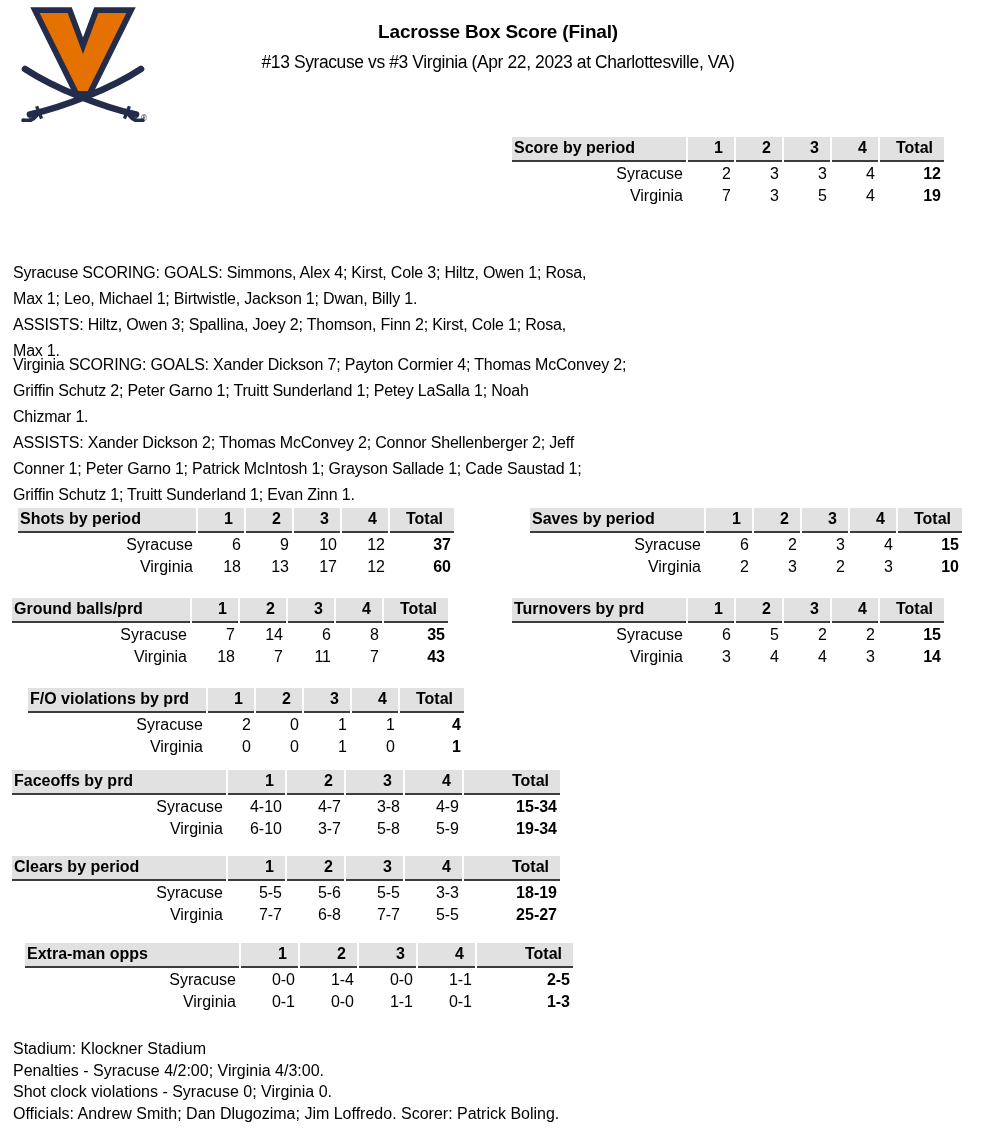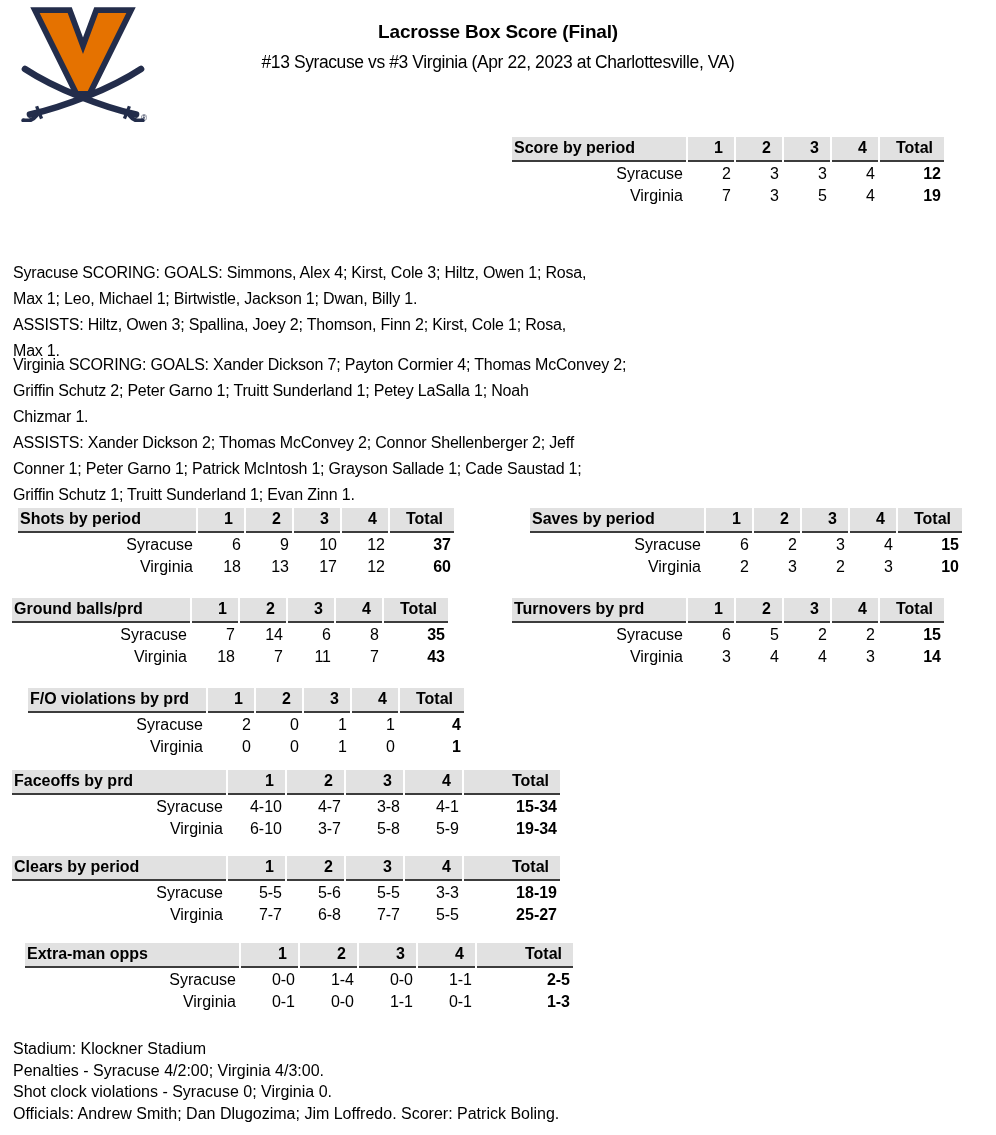--- a/index.html
+++ b/index.html
@@ -345,21 +345,21 @@
             <th>4</th>
             <th class="total">Total</th>
           </tr>
         </thead>
         <tbody>
           <tr>
             <td class="label">Syracuse</td>
             <td>4-10</td>
             <td>4-7</td>
             <td>3-8</td>
-            <td>4-1</td>
+            <td>4-9</td>
             <td class="total">15-34</td>
           </tr>
           <tr>
             <td class="label">Virginia</td>
             <td>6-10</td>
             <td>3-7</td>
             <td>5-8</td>
             <td>5-9</td>
             <td class="total">19-34</td>
           </tr>

